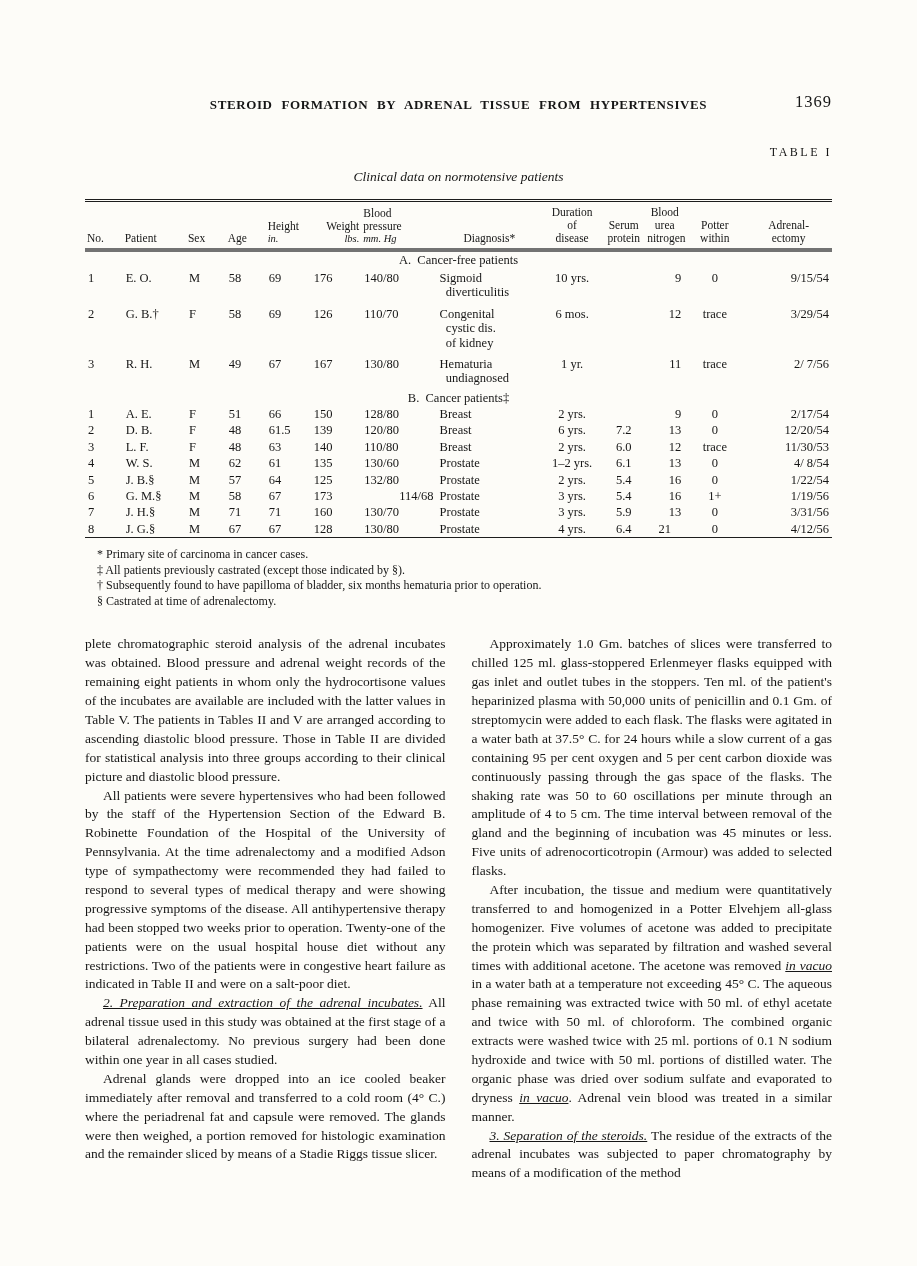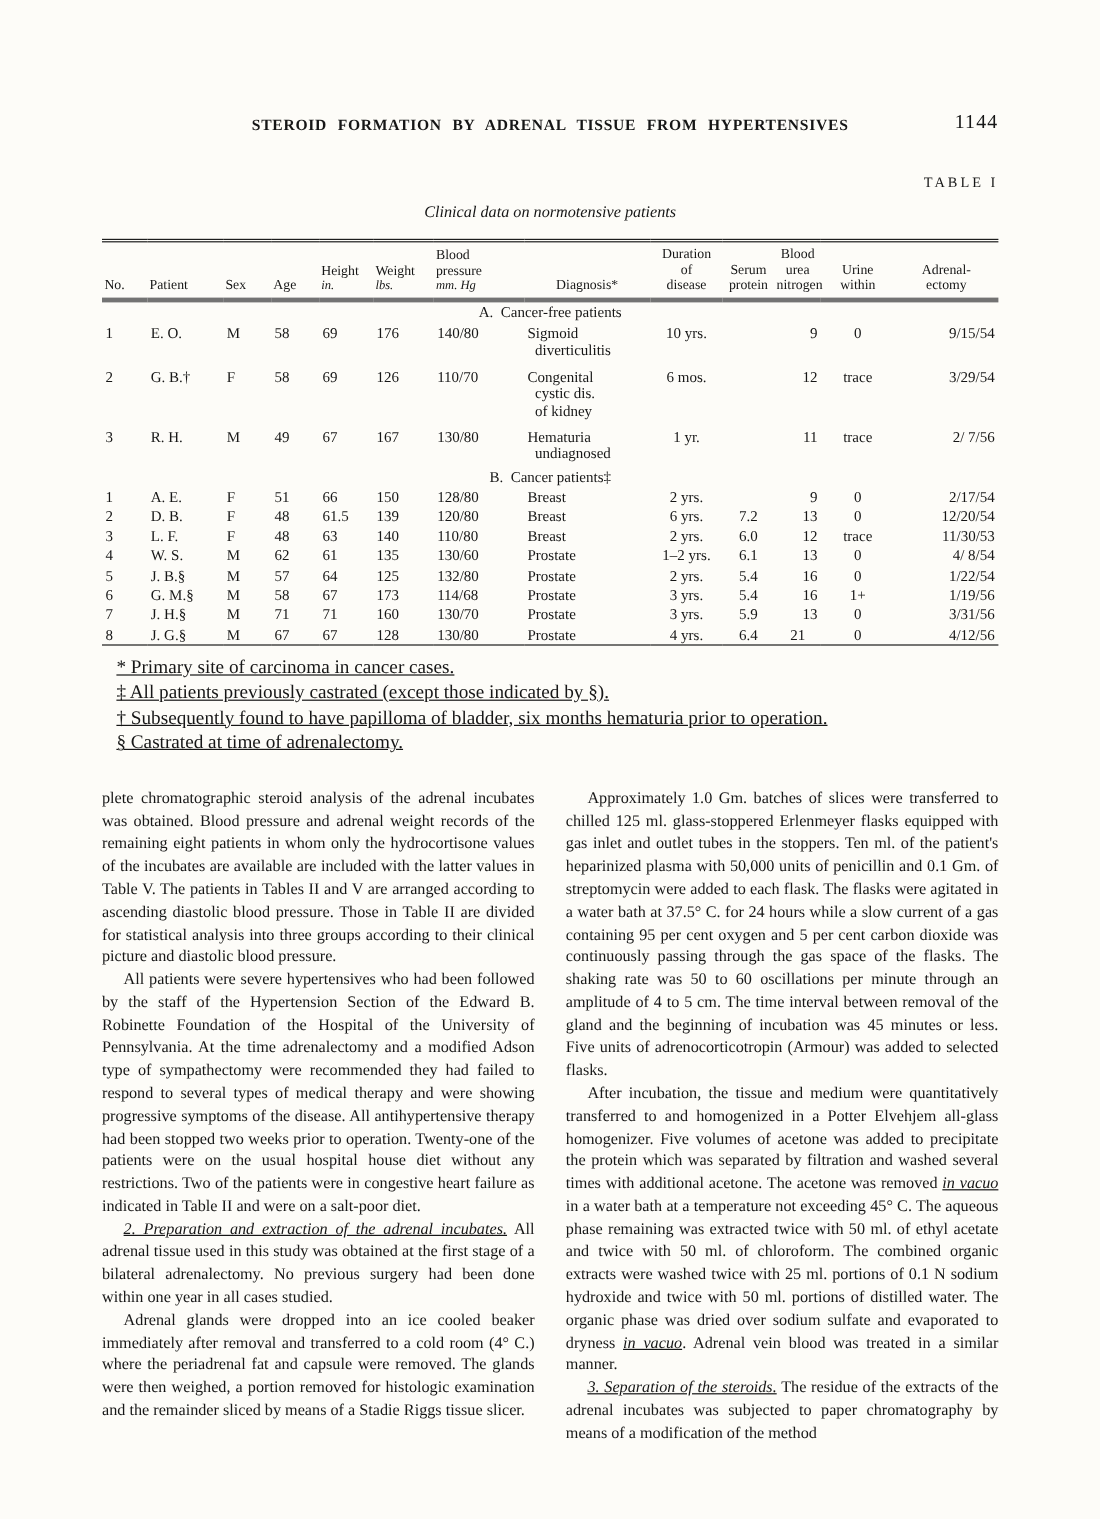--- a/index.html
+++ b/index.html
@@ -25,37 +25,37 @@
   table.clinical thead th {
     font-weight:normal; vertical-align:bottom; line-height:1.12;
     font-size:11.5px; padding:4px 2px 3px 2px; border-bottom:4px solid #737373;
   }
   table.clinical thead th .unit { font-style:italic; font-size:10.5px; }
   table.clinical td {
     padding:1px 3px; line-height:1.15; vertical-align:top; white-space:pre-line;
   }
   tr.roomy td { padding-top:3px; padding-bottom:4px; }
   td.section-title { text-align:center; padding:8px 0 4px 0; white-space:normal; }
-  .footnotes { margin-top:9px; padding-left:12px; font-size:16px; line-height:1.3;text-decoration:underline; }
+  .footnotes { margin-top:9px; padding-left:12px; font-size:12px; line-height:1.3; }
   
   .body-text { display:flex; gap:26px; margin-top:26px; text-align:justify;
     font-size:13.5px; line-height:1.4; }
   .body-text .col { flex:1; min-width:0; }
   .body-text p { margin:0; }
   .body-text p.indent { text-indent:18px; }
   .it { font-style:italic;text-decoration:underline; }
 </style>
 </head>
 <body>
 
 <div class="page">
 
   <header class="running-head">
     <span class="head-title">STEROID FORMATION BY ADRENAL TISSUE FROM HYPERTENSIVES</span>
-    <span class="page-num">1144</span>
+    <span class="page-num">1369</span>
   </header>
 
   <section class="table-block">
     <div class="table-label">TABLE I</div>
     <div class="table-caption">Clinical data on normotensive patients</div>
     <table class="clinical">
         <colgroup>
           <col style="width: 5%;">
           <col style="width: 8.4%;">
           <col style="width: 5.3%;">
@@ -81,21 +81,21 @@
             <th style="text-align: left;">
               <div>Sex</div>
             </th>
             <th style="text-align: left;">
               <div>Age</div>
             </th>
             <th style="text-align: left;">
               <div>Height</div>
               <div class="unit">in.</div>
             </th>
-            <th style="text-align: left;">
+            <th style="text-align: right;">
               <div>Weight</div>
               <div class="unit">lbs.</div>
             </th>
             <th style="text-align: left;">
               <div>Blood</div>
               <div>pressure</div>
               <div class="unit">mm. Hg</div>
             </th>
             <th style="text-align: center;">
               <div>Diagnosis*</div>
@@ -108,21 +108,21 @@
             <th style="text-align: center;">
               <div>Serum</div>
               <div>protein</div>
             </th>
             <th style="text-align: center;">
               <div>Blood</div>
               <div>urea</div>
               <div>nitrogen</div>
             </th>
             <th style="text-align: center;">
-              <div>Urine</div>
+              <div>Potter</div>
               <div>within</div>
             </th>
             <th style="text-align: center;">
               <div>Adrenal-</div>
               <div>ectomy</div>
             </th>
           </tr>
         </thead>
       <tbody id="tbody">
           <tr>
@@ -255,21 +255,21 @@
             <td style="text-align: center;">0</td>
             <td style="text-align: right;">1/22/54</td>
           </tr>
           <tr>
             <td style="text-align: left;">6</td>
             <td style="text-align: left;">G. M.§</td>
             <td style="text-align: left;">M</td>
             <td style="text-align: left;">58</td>
             <td style="text-align: left;">67</td>
             <td style="text-align: left;">173</td>
-            <td style="text-align: left;">114/68</td>
+            <td style="text-align: right;">114/68</td>
             <td style="text-align: left;">Prostate</td>
             <td style="text-align: center;">3 yrs.</td>
             <td style="text-align: center;">5.4</td>
             <td style="text-align: right;">16</td>
             <td style="text-align: center;">1+</td>
             <td style="text-align: right;">1/19/56</td>
           </tr>
           <tr>
             <td style="text-align: left;">7</td>
             <td style="text-align: left;">J. H.§</td>

